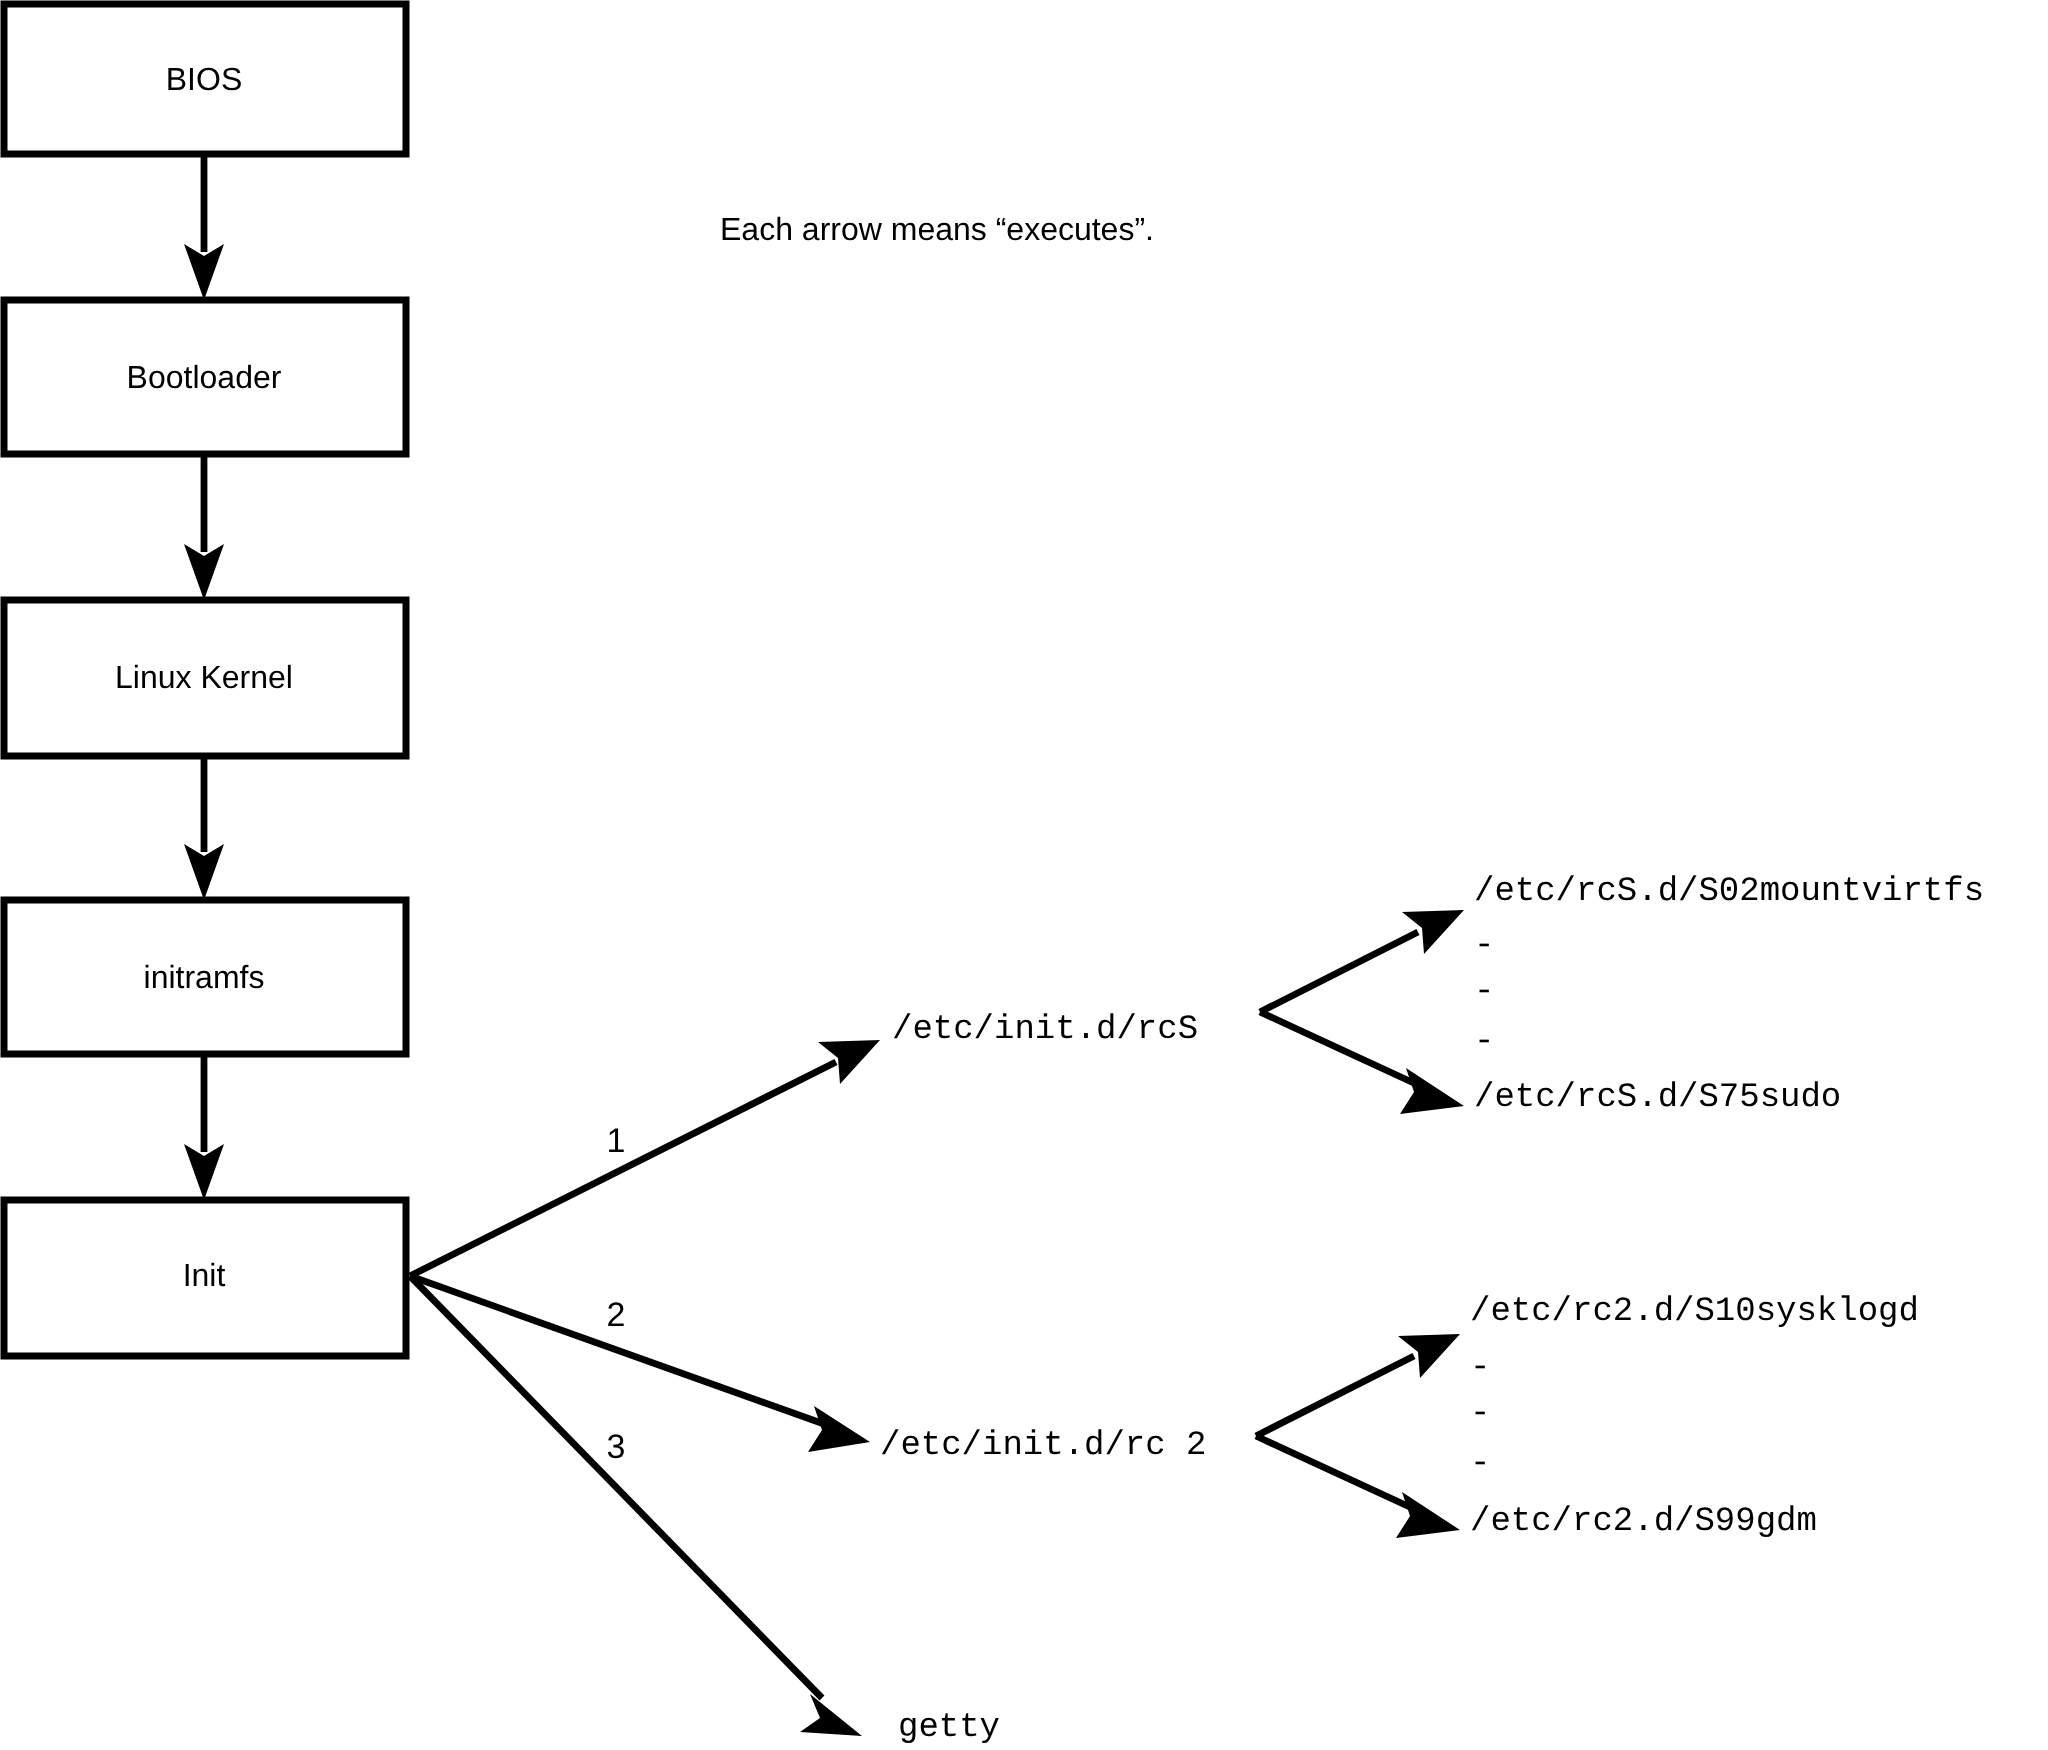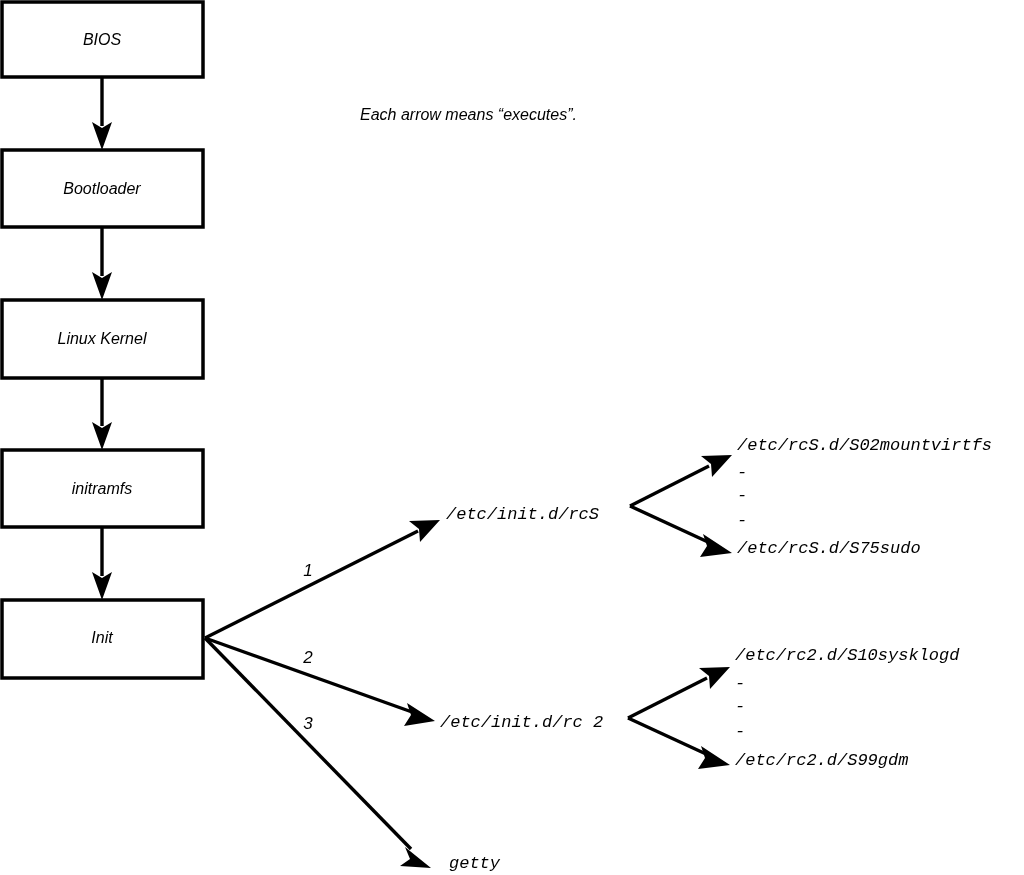--- a/index.html
+++ b/index.html
@@ -9,21 +9,20 @@
   }
   body {
     font-family: "Liberation Sans", sans-serif;
   }
   #canvas {
     position: relative;
     width: 1024px;
     height: 875px;
     background: #ffffff;
     overflow: hidden;
-    font-style: italic;
   }
   #diagram-svg {
     position: absolute;
     left: 0;
     top: 0;
     width: 1024px;
     height: 875px;
   }
   .box-label {
     font-family: "Liberation Sans", sans-serif;

